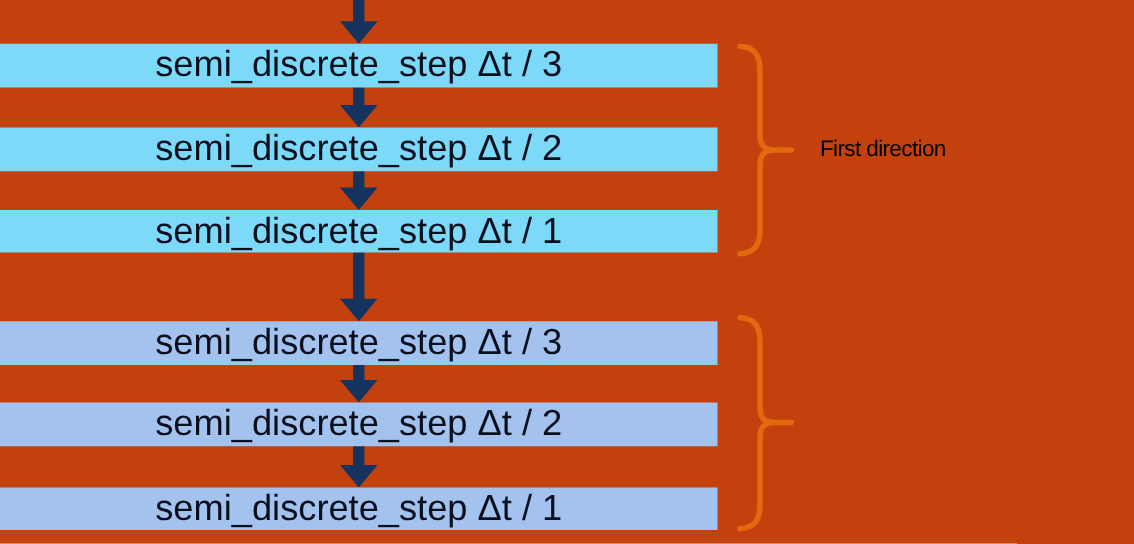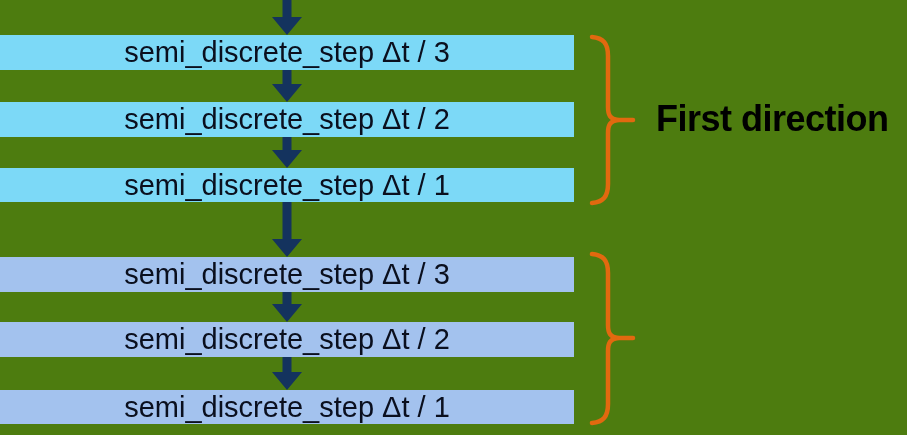--- a/index.html
+++ b/index.html
@@ -7,21 +7,21 @@
     --bar-second:#a3c2ee;
     --arrow:#14335e;
     --brace:#e2690f;
     --label:#000000;
     --bar-text:#0a0f1e;
   }
   html,body{margin:0;padding:0;background:#ffffff;}
   #stage{
     position:relative;
     width:907px;height:435px;
-    background:#4d7c0f;
+    background:#c2410c;
     overflow:hidden;
     font-family:"Liberation Sans",sans-serif;
   }
   .bar{
     position:absolute;
     left:0;width:574px;height:35px;
     line-height:35px;
     text-align:center;
     font-size:29px;
     color:var(--bar-text);
@@ -29,21 +29,21 @@
   }
   .bar.first{background:var(--bar-first);}
   .bar.second{background:var(--bar-second);}
   .arrow{position:absolute;left:272px;width:30px;}
   .arrow svg{display:block;}
   .brace{position:absolute;left:588px;width:48px;}
   .brace svg{display:block;}
   .group-label{
     position:absolute;
     height:34px;line-height:34px;
-    font-size:36px;font-weight:bold;
+    font-size:18px;font-weight:normal;
     letter-spacing:-0.5px;
     color:var(--label);
     white-space:nowrap;
   }
 </style>
 </head>
 <body>
 
 <div id="stage">
 

